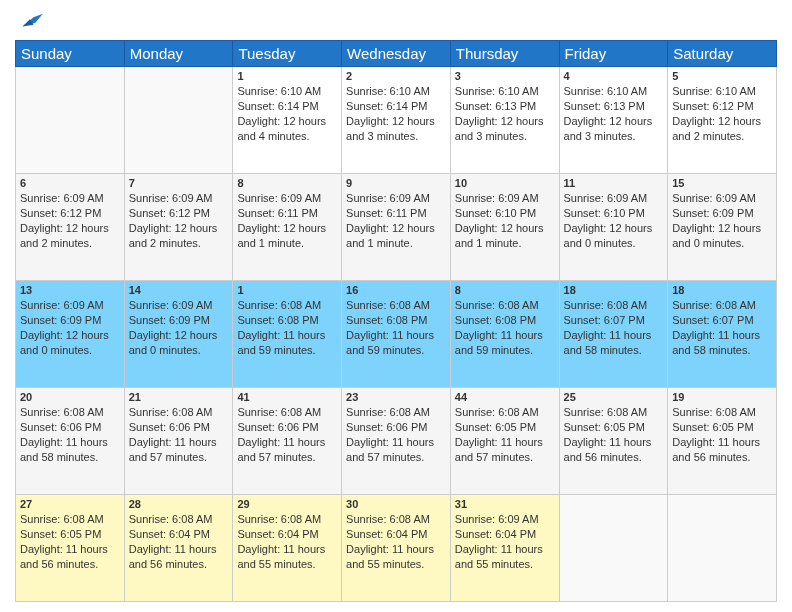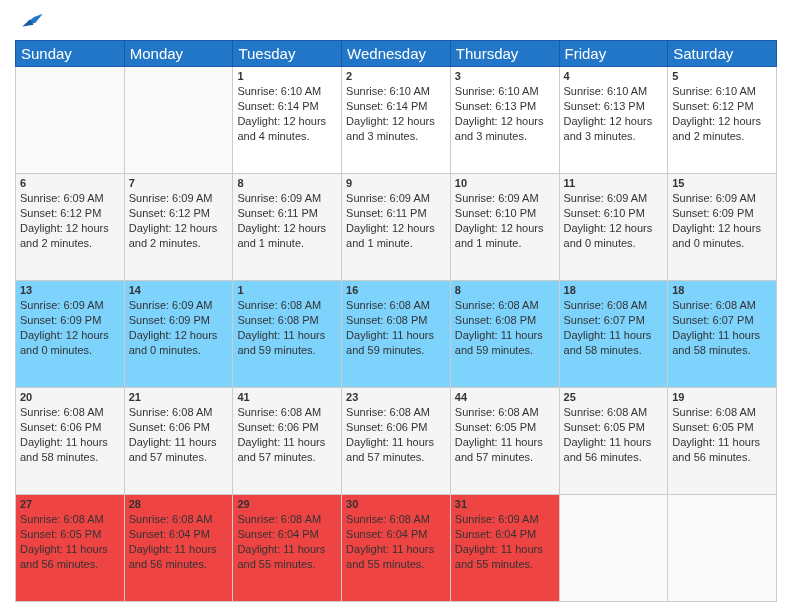--- a/index.html
+++ b/index.html
@@ -313,21 +313,21 @@
 and 56 minutes.</div>
           </td>
           <td>
             <span class="day-num">19</span>
             <div class="day-info" style="white-space: pre-line;">Sunrise: 6:08 AM
 Sunset: 6:05 PM
 Daylight: 11 hours
 and 56 minutes.</div>
           </td>
         </tr>
-        <tr style="background: #ef4444;">
+        <tr style="background: #fef9c3;">
           <td>
             <span class="day-num">27</span>
             <div class="day-info" style="white-space: pre-line;">Sunrise: 6:08 AM
 Sunset: 6:05 PM
 Daylight: 11 hours
 and 56 minutes.</div>
           </td>
           <td>
             <span class="day-num">28</span>
             <div class="day-info" style="white-space: pre-line;">Sunrise: 6:08 AM

